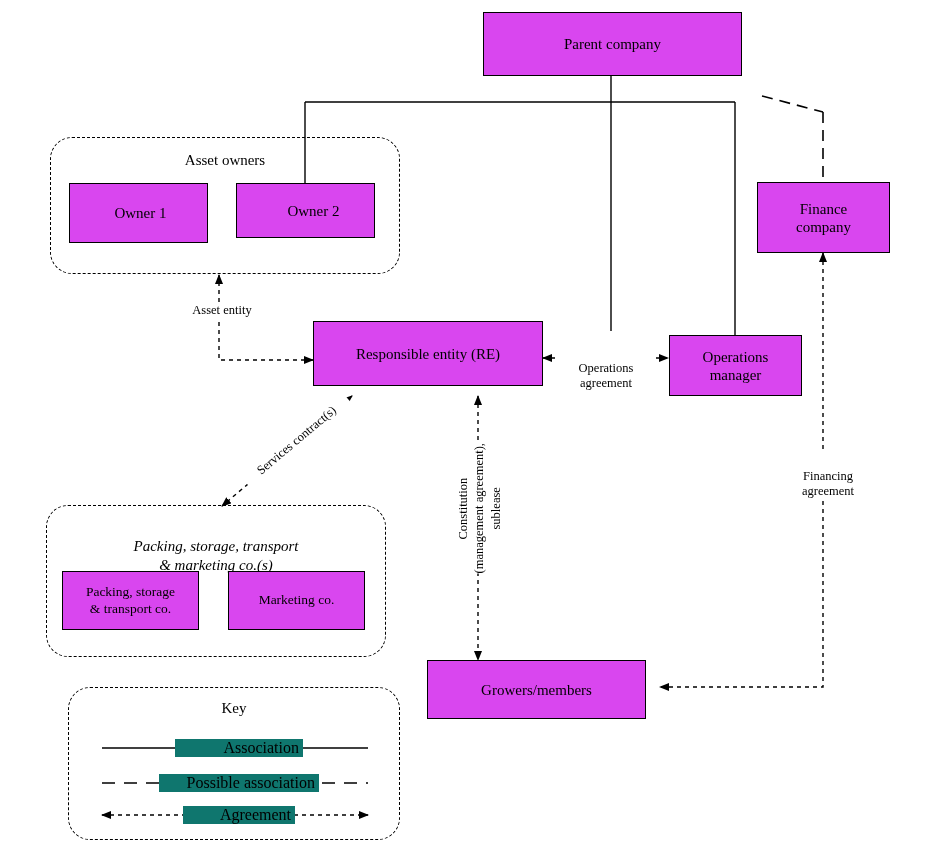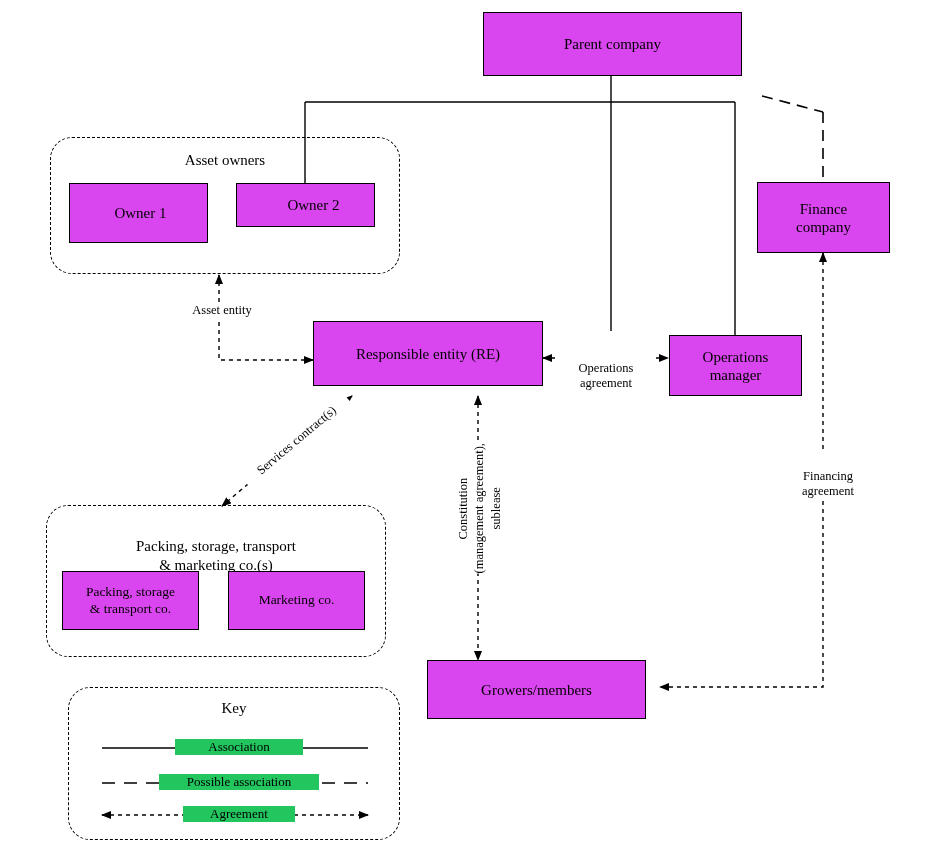--- a/index.html
+++ b/index.html
@@ -64,23 +64,23 @@
     font-size: 12.5px;
     line-height: 1.3;
     text-align: center;
     writing-mode: vertical-rl;
     transform: rotate(180deg);
     background: #fff;
     white-space: nowrap;
   }
   .keyrow {
     position: absolute;
-    font-size: 13px;
-    text-align: center;
-    background: #22c55e;
+    font-size: 16px;
+    text-align: right;
+    background: #0f766e;
     padding: 0 4px;
   }
   .keytitle {
     position: absolute;
     font-size: 15px;
     text-align: center;
   }
 </style>
 </head>
 <body>
@@ -126,39 +126,39 @@
       <path d="M823,253 L823,687 L660,687" marker-end="url(#arrowFilled)" marker-start="url(#arrowFilledStart)"></path>
     </g>
   </svg>
 
   <div class="group" style="left:50px; top:137px; width:350px; height:137px;"></div>
   <div class="grouplabel" style="left:50px; top:151px; width:350px;">
     <span>Asset owners</span>
   </div>
 
   <div class="group" style="left:46px; top:505px; width:340px; height:152px;"></div>
-  <div class="grouplabel" style="left:56px; top:518px; width:320px; white-space:pre-line;">
+  <div class="grouplabel" style="left:56px; top:518px; width:320px; white-space:pre-line;font-style:italic;">
     <span>Packing, storage, transport
 &amp; marketing co.(s)</span>
   </div>
 
   <div class="group" style="left:68px; top:687px; width:332px; height:153px;"></div>
   <div class="keytitle" style="left:68px; top:700px; width:332px;">
     <span>Key</span>
   </div>
 
   <div class="node" style="left:483px; top:12px; width:259px; height:64px;">
     <span>Parent company</span>
   </div>
 
   <div class="node" style="left:69px; top:183px; width:139px; height:60px;padding-left:8px;">
     <span>Owner 1</span>
   </div>
 
-  <div class="node" style="left:236px; top:183px; width:139px; height:44px;padding-left:20px;">
+  <div class="node" style="left:236px; top:183px; width:139px; height:55px;padding-left:20px;">
     <span>Owner 2</span>
   </div>
 
   <div class="node" style="left:757px; top:182px; width:133px; height:71px; white-space:pre-line;">
     <span>Finance
 company</span>
   </div>
 
   <div class="node" style="left:313px; top:321px; width:230px; height:65px;">
     <span>Responsible entity (RE)</span>

